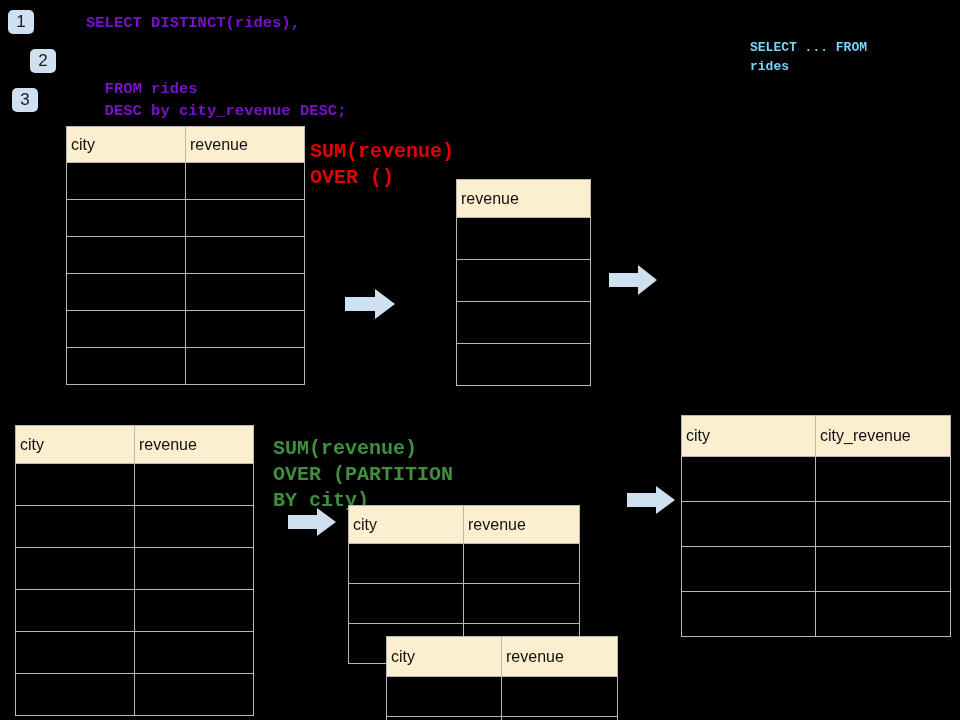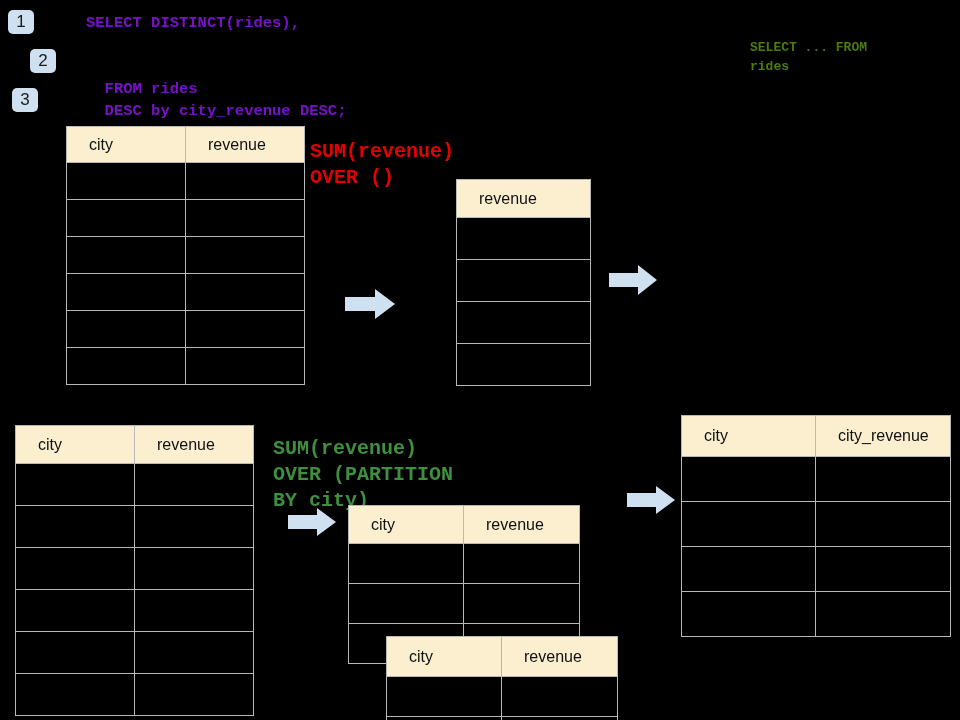--- a/index.html
+++ b/index.html
@@ -43,21 +43,21 @@
   .sql-purple { color: #7812c8; }
   .sql-red    { color: #e50000; }
   .sql-green  { color: #3f8f3f; }
 
   .sidenote {
     position: absolute;
     font-family: "Liberation Mono", monospace;
     font-size: 13px;
     line-height: 19px;
     font-weight: bold;
-    color: #4d7c0f;
+    color: #7dd3fc;
     white-space: pre;
   }
 
   
   .annot {
     position: absolute;
     font-family: "Liberation Mono", monospace;
     font-size: 20px;
     line-height: 26px;
     font-weight: bold;
@@ -78,21 +78,21 @@
     padding: 0;
     margin: 0;
     font-weight: normal;
   }
   .tbl th {
     background: #fcefd0;
     color: #101010;
     font-family: "Liberation Sans", sans-serif;
     font-size: 16px;
     text-align: left;
-    padding-left: 22px;
+    padding-left: 4px;
     vertical-align: middle;
   }
   .tbl td {
     background: #000000;
   }
 
   
   .arrow {
     position: absolute;
   }

